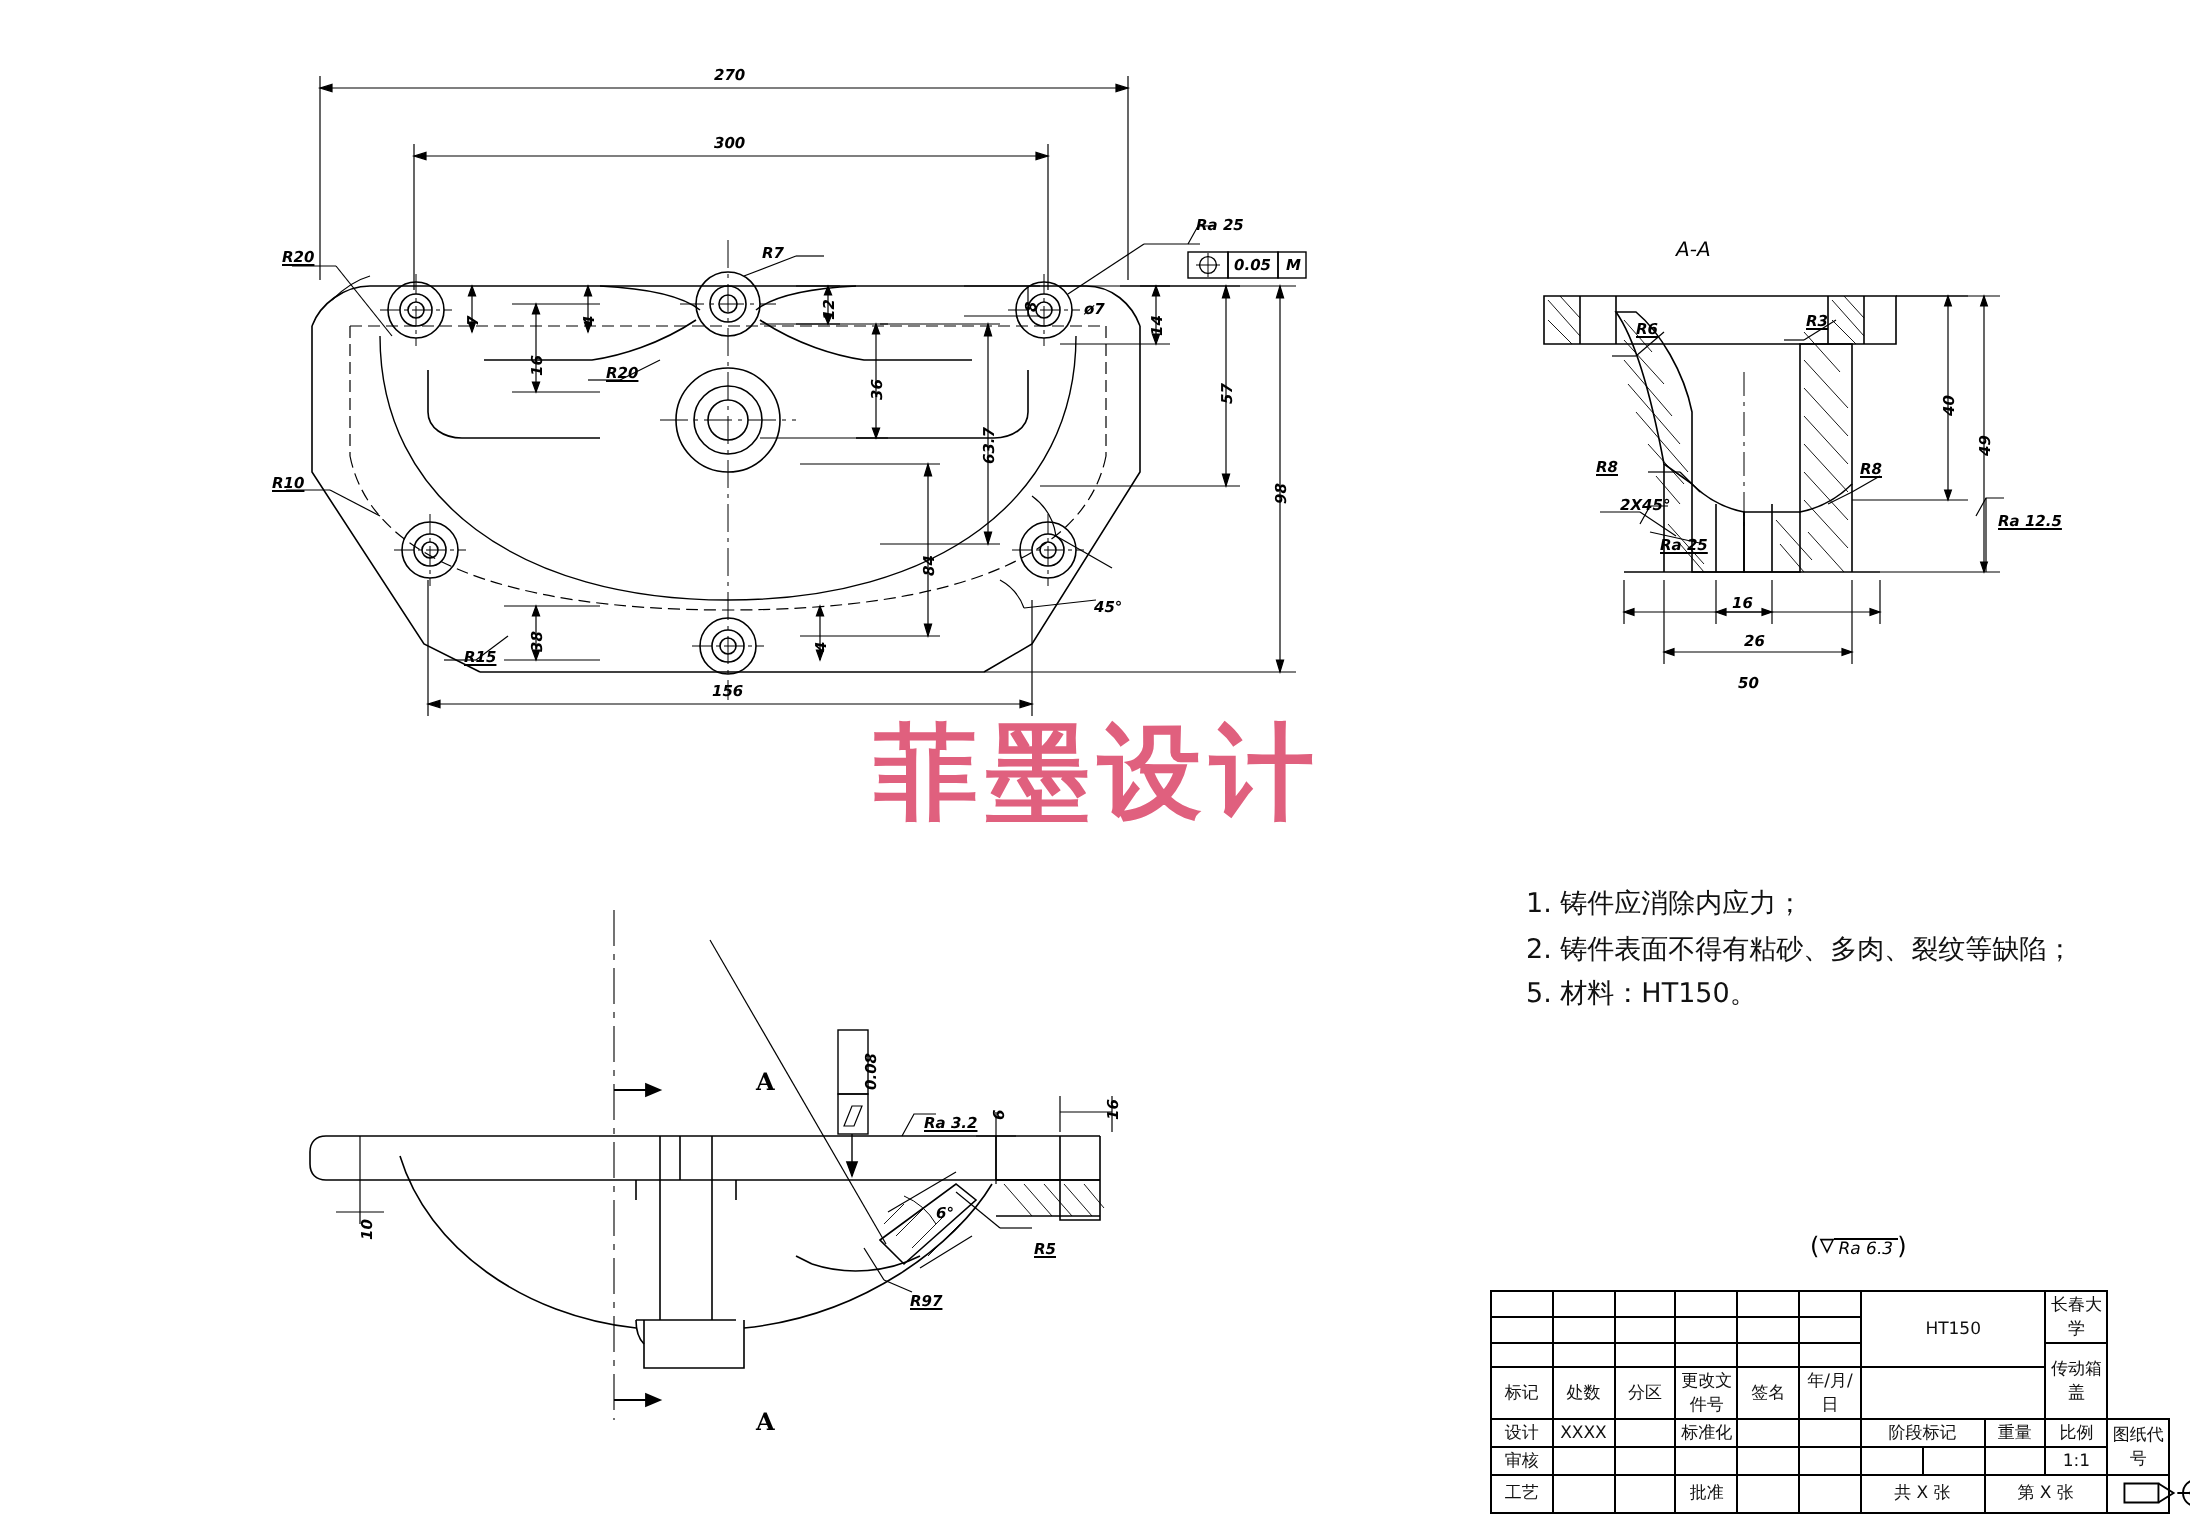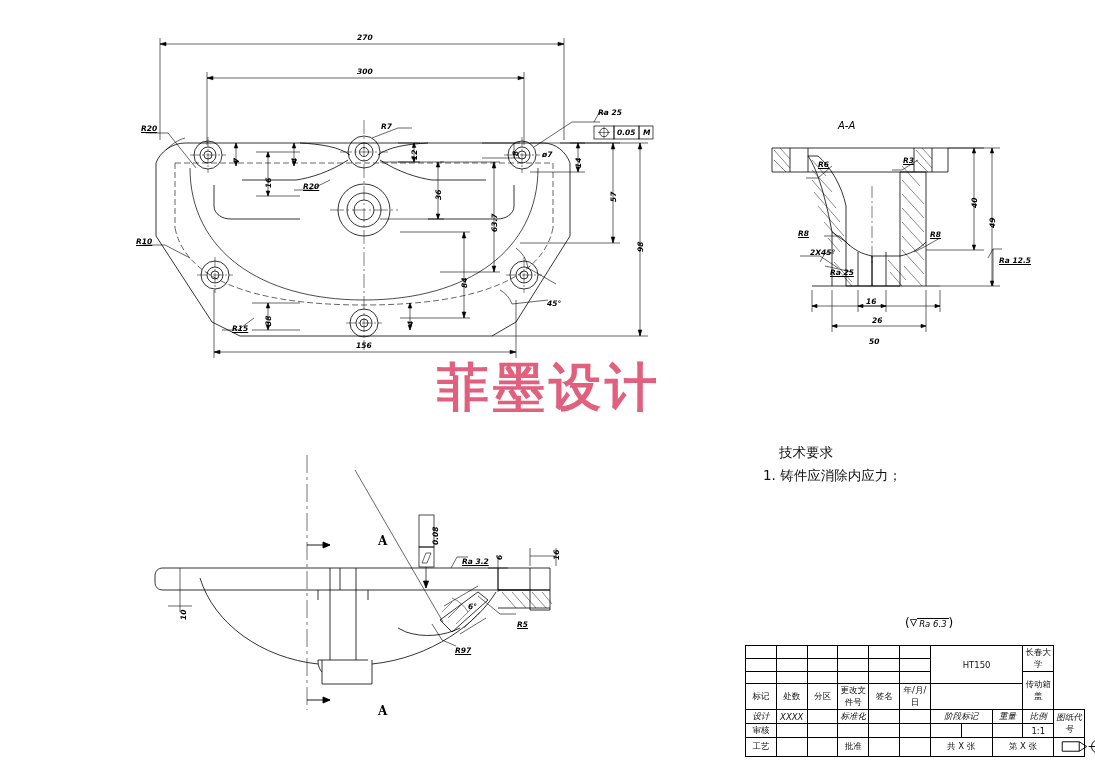--- a/index.html
+++ b/index.html
@@ -537,22 +537,23 @@
 <div class="lbl dimtxt rot90" style="left:179px;top:620px;">10</div>
 <div class="lbl dimtxt rot90" style="left:495px;top:560px;">6</div>
 <div class="lbl dimtxt rot90" style="left:552px;top:560px;">16</div>
 <div class="lbl dimtxt" style="left:455px;top:646px;text-decoration:underline;">R97</div>
 <div class="lbl dimtxt" style="left:517px;top:620px;text-decoration:underline;">R5</div>
 <div class="lbl dimtxt" style="left:468px;top:602px;">6°</div>
 
 <div id="wm">菲墨设计</div>
 
 <div id="techreq">
-  <div class="head">技术要求</div>
   <div>1. 铸件应消除内应力；</div>
+  <div>2. 铸件表面不得有粘砂、多肉、裂纹等缺陷；</div>
+  <div>5. 材料：HT150。</div>
 </div>
 
 <div id="rough">
   (<span style="font-size:15px;">▿</span><span class="rr">Ra 6.3</span>)
 </div>
 
 <div id="tb">
 <table>
   <tbody>
           <tr style="height:11px;">
@@ -583,21 +584,21 @@
     <td rowspan="2" class="uni">传动箱盖</td>
   </tr>
   <tr style="height:13px;">
     <td class="tiny">标记</td>
     <td class="tiny">处数</td>
     <td class="tiny">分区</td>
     <td class="tiny">更改文件号</td>
     <td class="tiny">签名</td>
     <td class="tiny">年/月/日</td>
   </tr>
-  <tr style="height:13px;font-style:italic;">
+  <tr style="height:13px;">
     <td class="tiny">设计</td>
     <td class="tiny">XXXX</td>
     <td></td>
     <td class="tiny">标准化</td>
     <td></td>
             <td></td>
     <td colspan="2" class="tiny">阶段标记</td>
     <td class="tiny">重量</td>
     <td class="tiny">比例</td>
     <td rowspan="2" class="uni">图纸代号</td>

